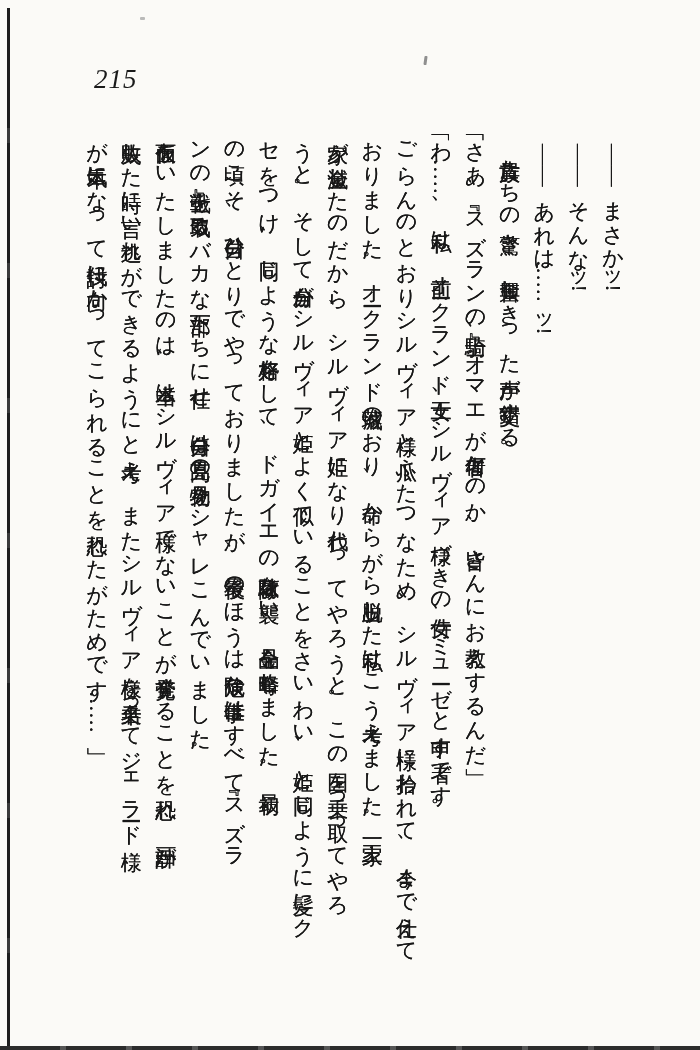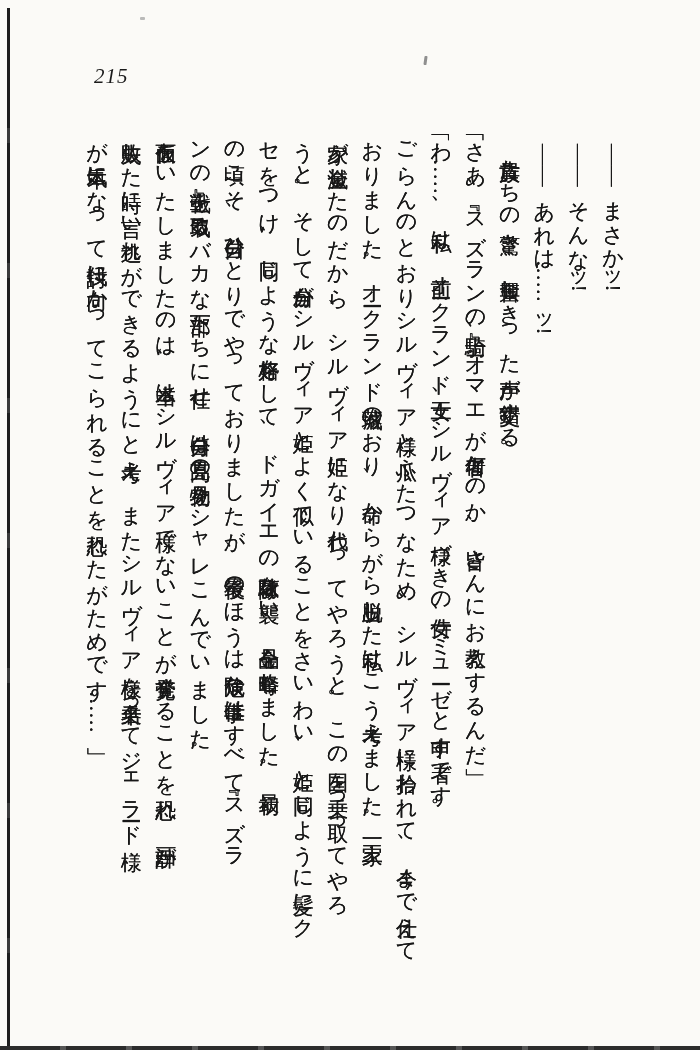--- a/index.html
+++ b/index.html
@@ -9,21 +9,21 @@
     overflow: hidden;
     background: #fbfaf7;
     font-family: "Liberation Serif", "DejaVu Serif", serif;
   }
   .page {
     position: absolute; inset: 0;
   }
   .page-number {
     position: absolute;
     top: 64px; left: 94px;
-    font-size: 21px;
+    font-size: 27px;
     font-style: italic;
     letter-spacing: 1px;
     color: #1a1a1a;
   }
   .text-block {
     position: absolute;
     top: 127px; right: 70px;
     height: 870px;
     writing-mode: vertical-rl;
     text-orientation: mixed;

